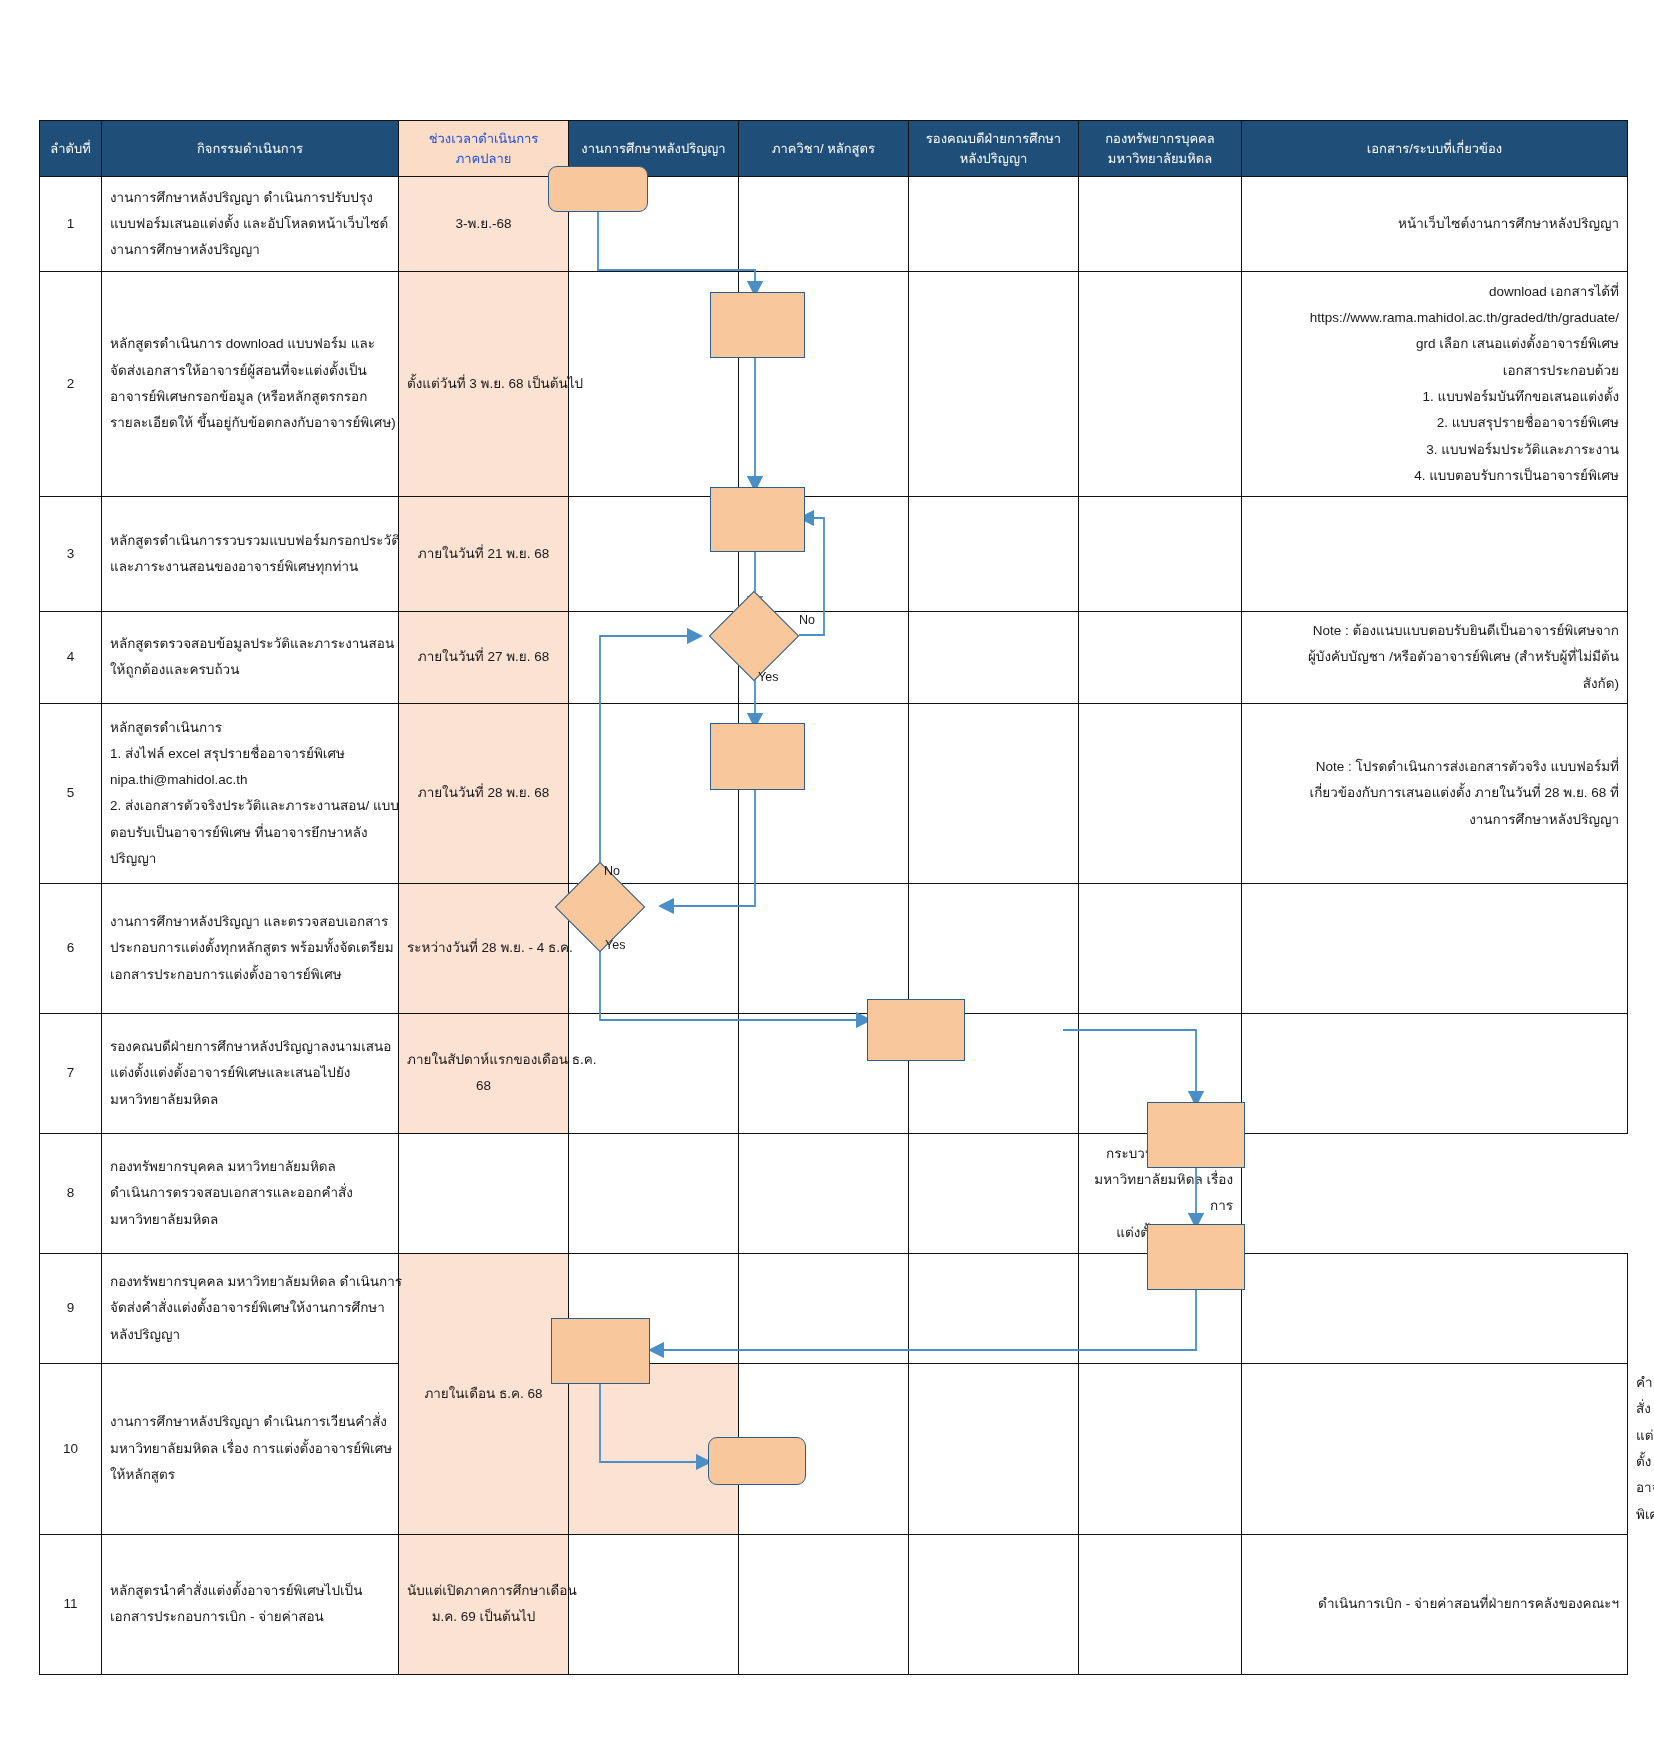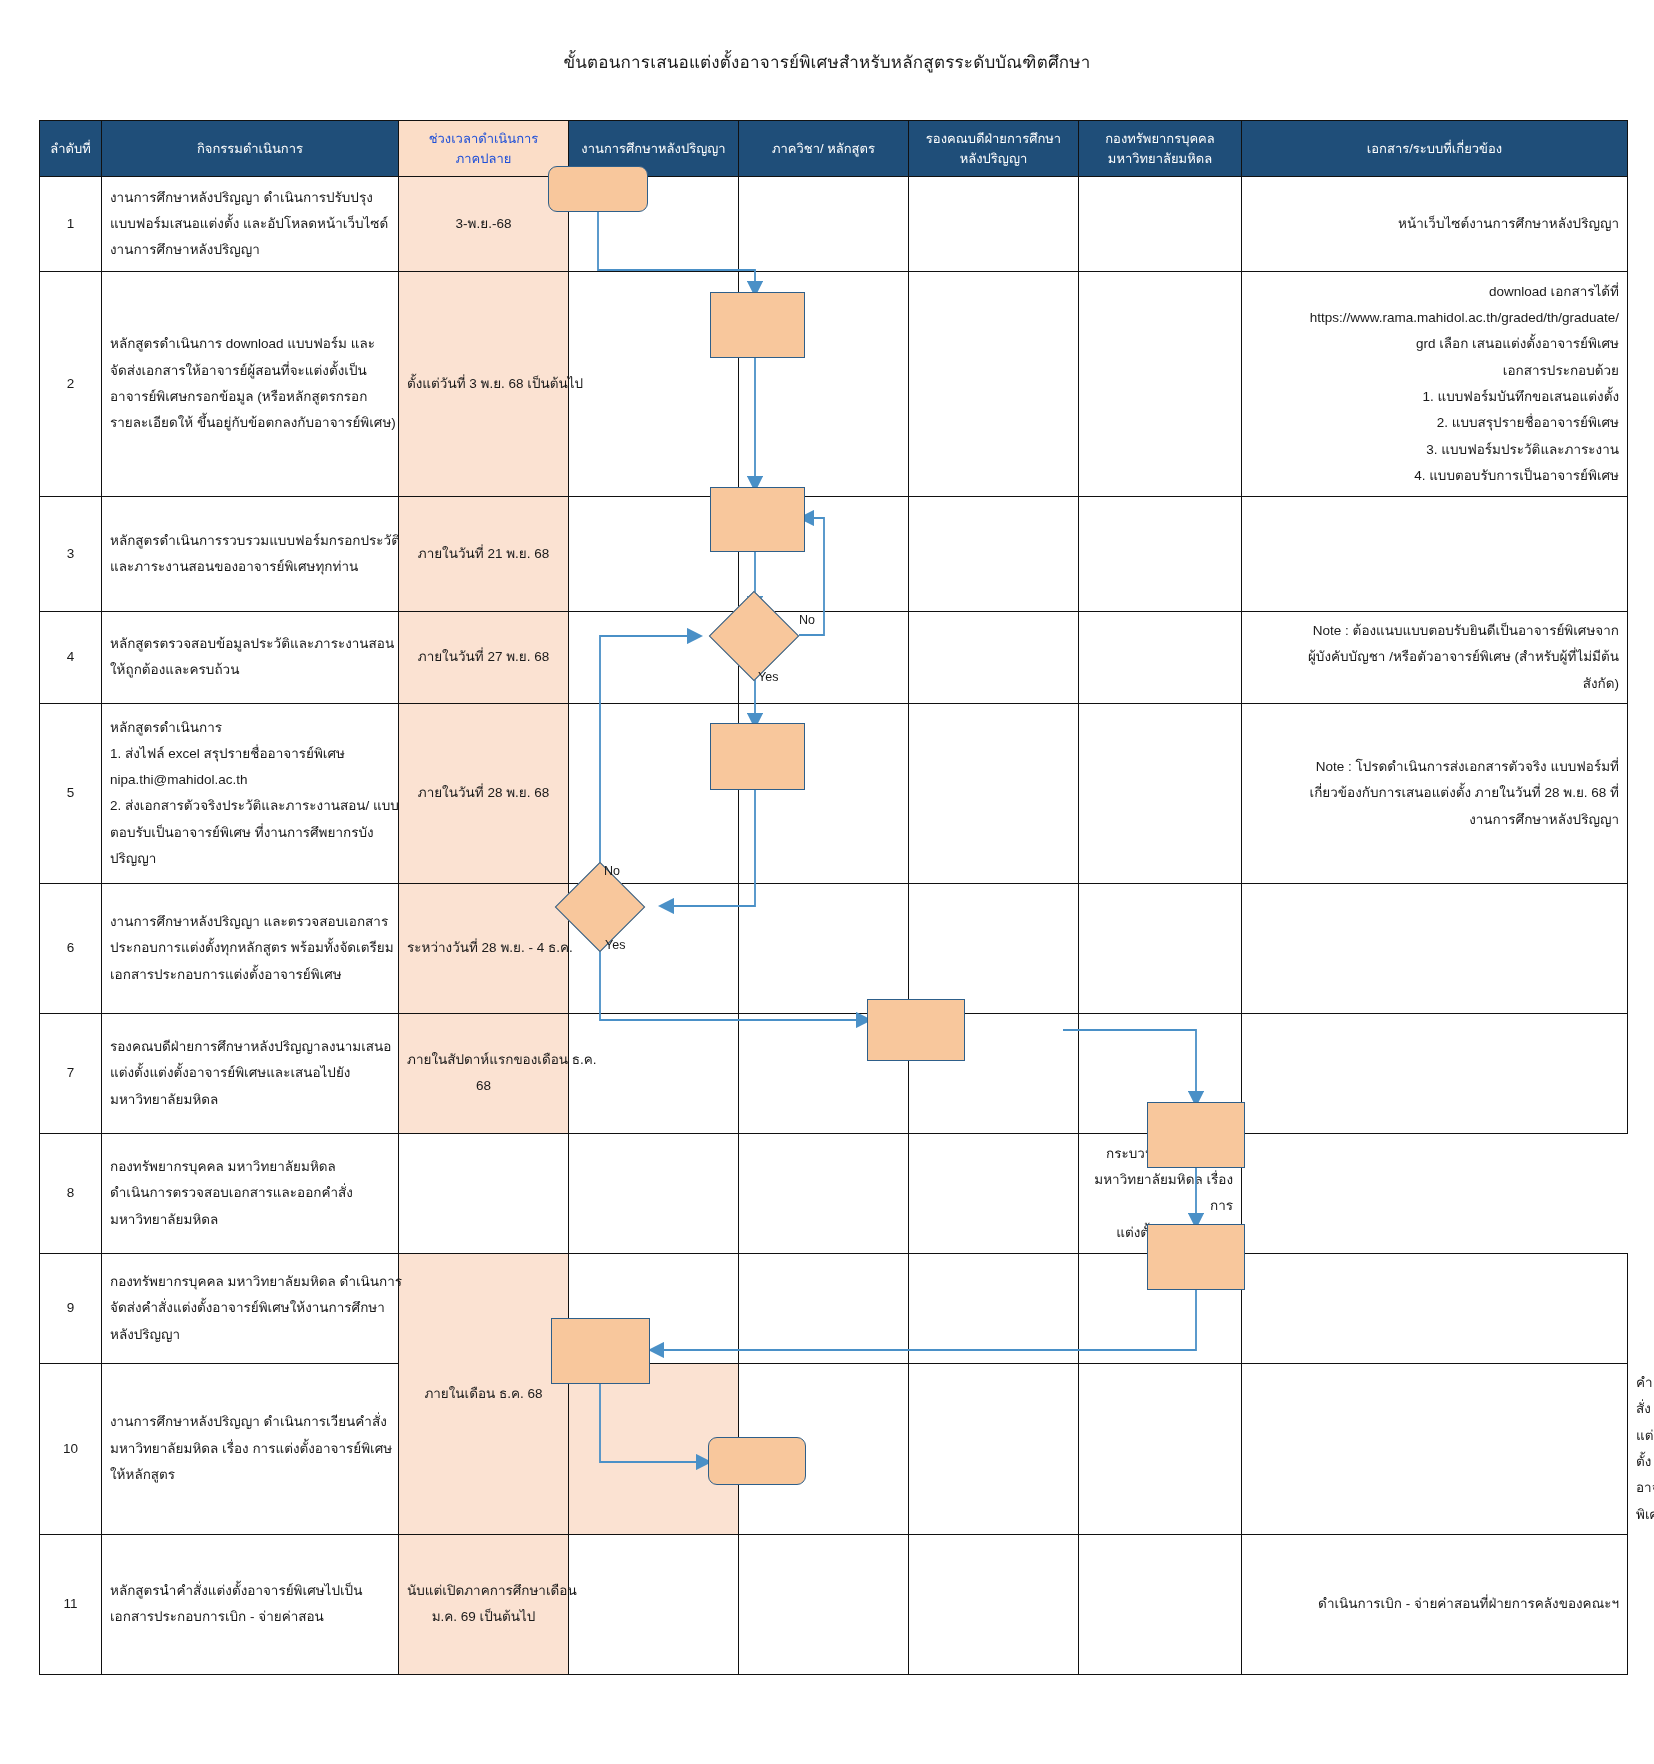--- a/index.html
+++ b/index.html
@@ -91,21 +91,20 @@
     font-size: 12.5px;
     color: #1a1a1a;
     font-family: "Liberation Sans", sans-serif;
   }
 </style>
 </head>
 <body>
 
 <div id="page">
 
-  <div id="doc-title">ขั้นตอนการเสนอแต่งตั้งอาจารย์พิเศษสำหรับหลักสูตรระดับบัณฑิตศึกษา</div>
 
   <table class="flow">
     <colgroup>
       <col style="width:62px">
       <col style="width:297px">
       <col style="width:170px">
       <col style="width:170px">
       <col style="width:170px">
       <col style="width:170px">
       <col style="width:163px">
@@ -236,21 +235,21 @@
           </td>
         </tr>
         <tr style="height: 180px;">
           <td class="num">5</td>
           <td class="activity">
             <div class="cellflow">
               <div>หลักสูตรดำเนินการ</div>
               <div>1. ส่งไฟล์ excel สรุปรายชื่ออาจารย์พิเศษ</div>
               <div>nipa.thi@mahidol.ac.th</div>
               <div>2. ส่งเอกสารตัวจริงประวัติและภาระงานสอน/ แบบ</div>
-              <div>ตอบรับเป็นอาจารย์พิเศษ ที่งานการศึพยากรบัง</div>
+              <div>ตอบรับเป็นอาจารย์พิเศษ ที่นอาจารยึกษาหลัง</div>
               <div>ปริญญา</div>
             </div>
           </td>
           <td class="period">
             <div class="cellflow">
               <div>ภายในวันที่ 28 พ.ย. 68</div>
             </div>
           </td>
           <td class="lane"></td>
           <td class="lane"></td>

